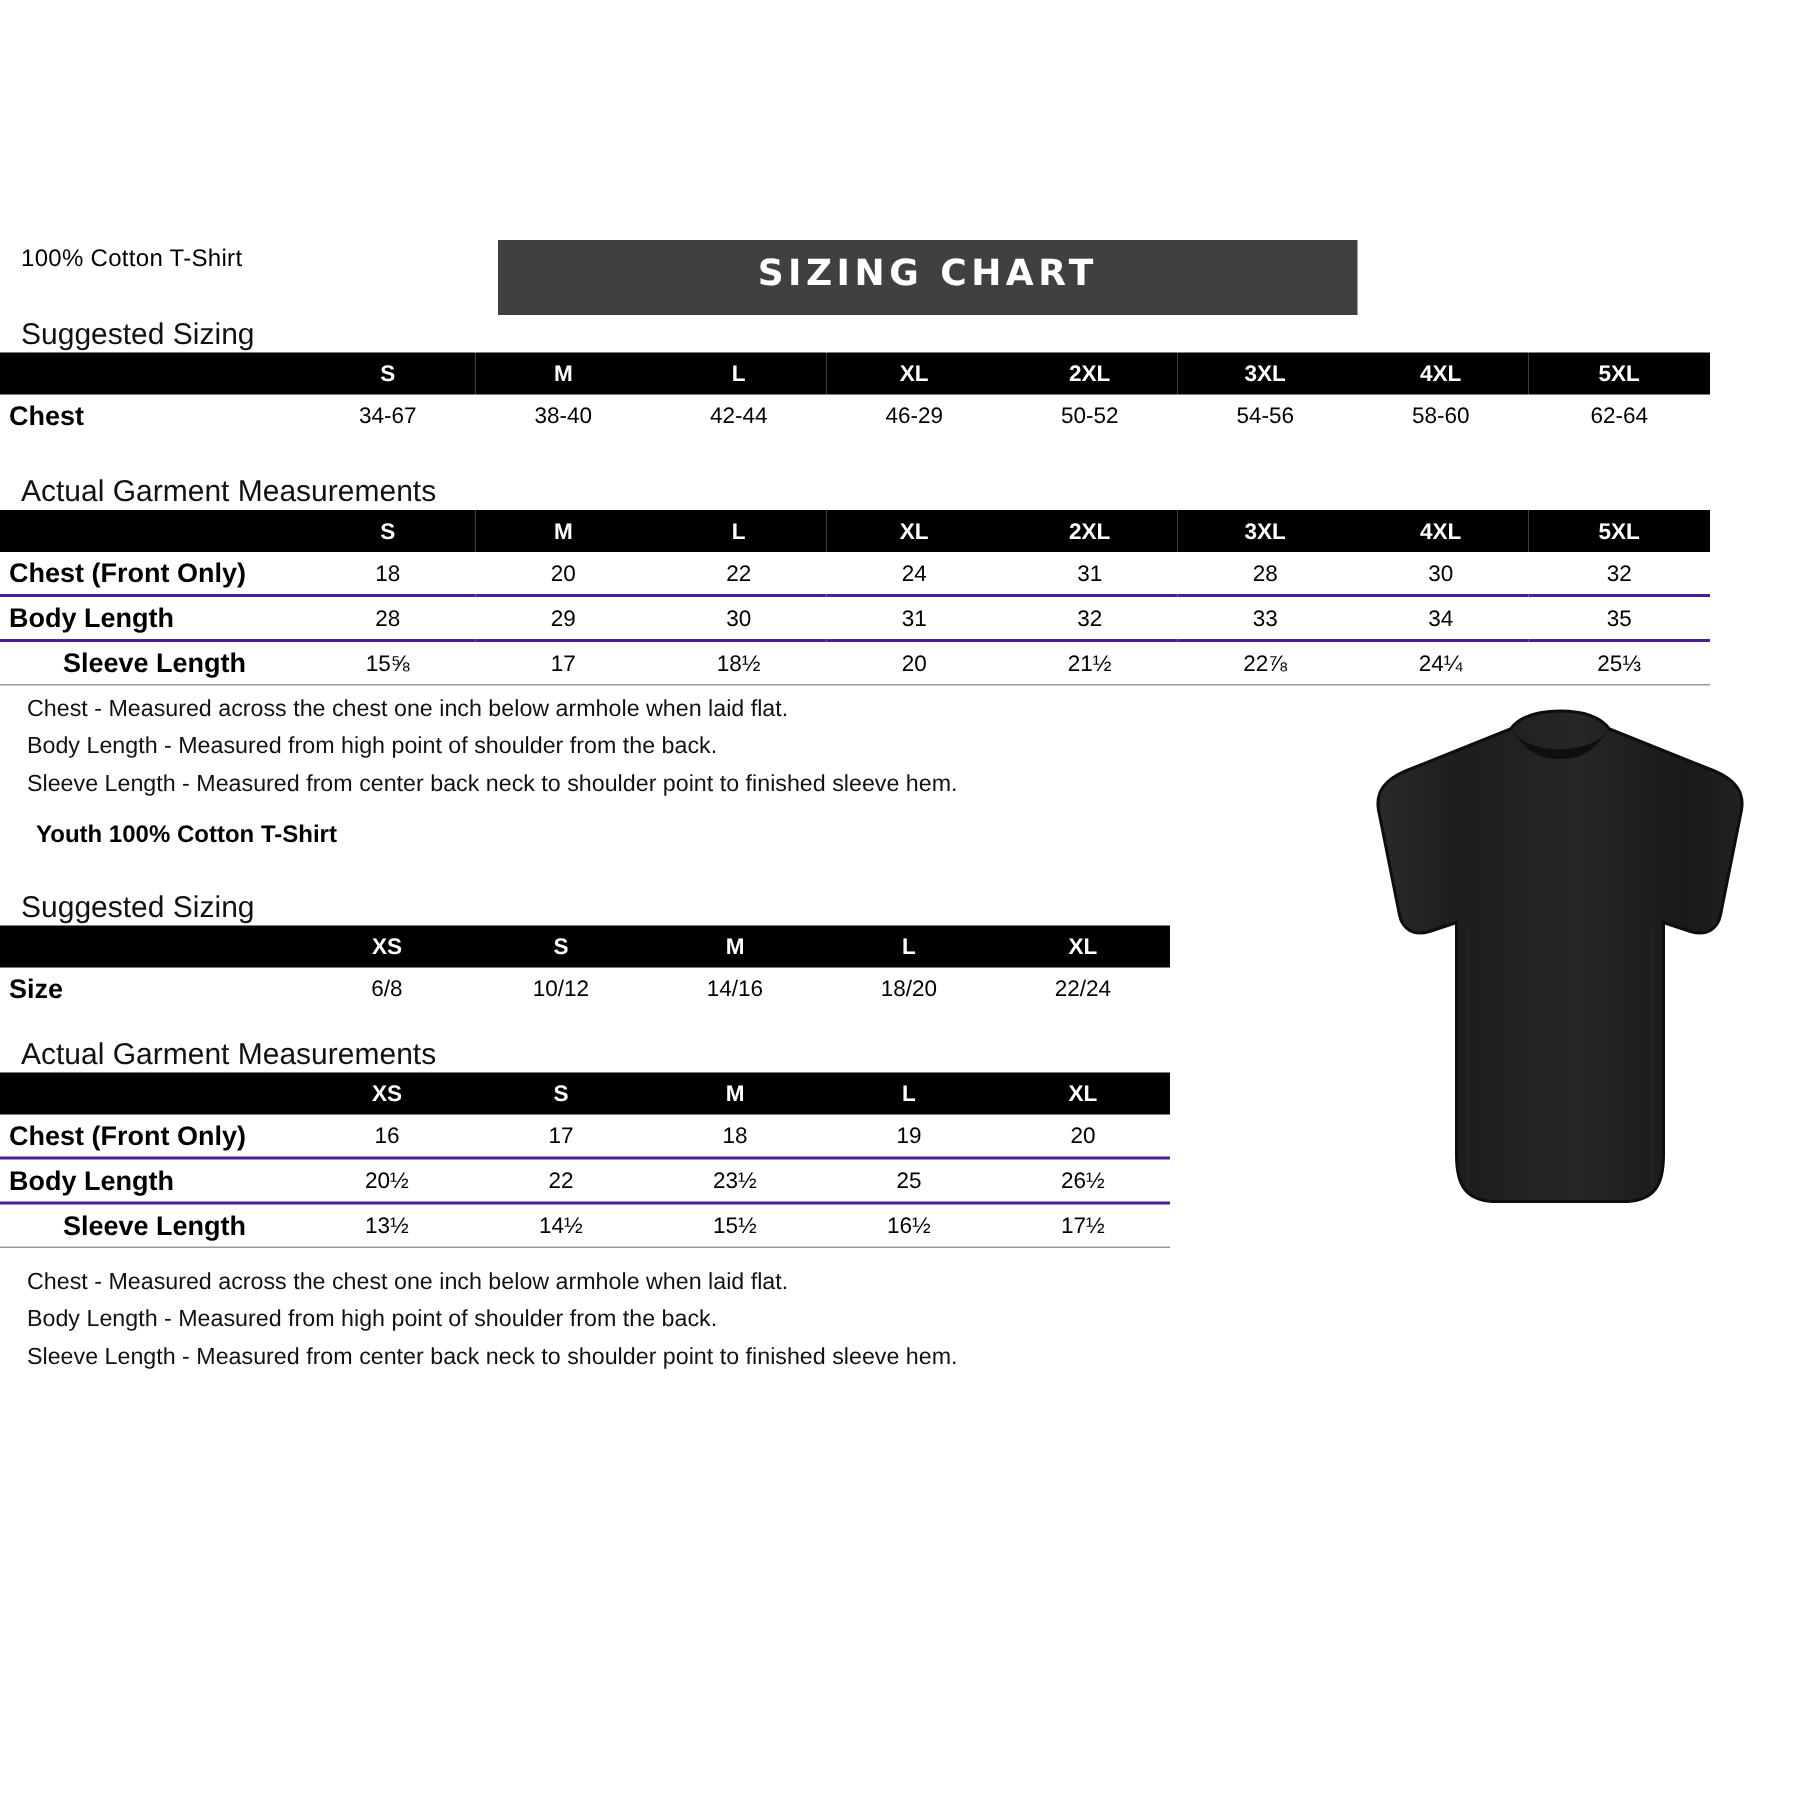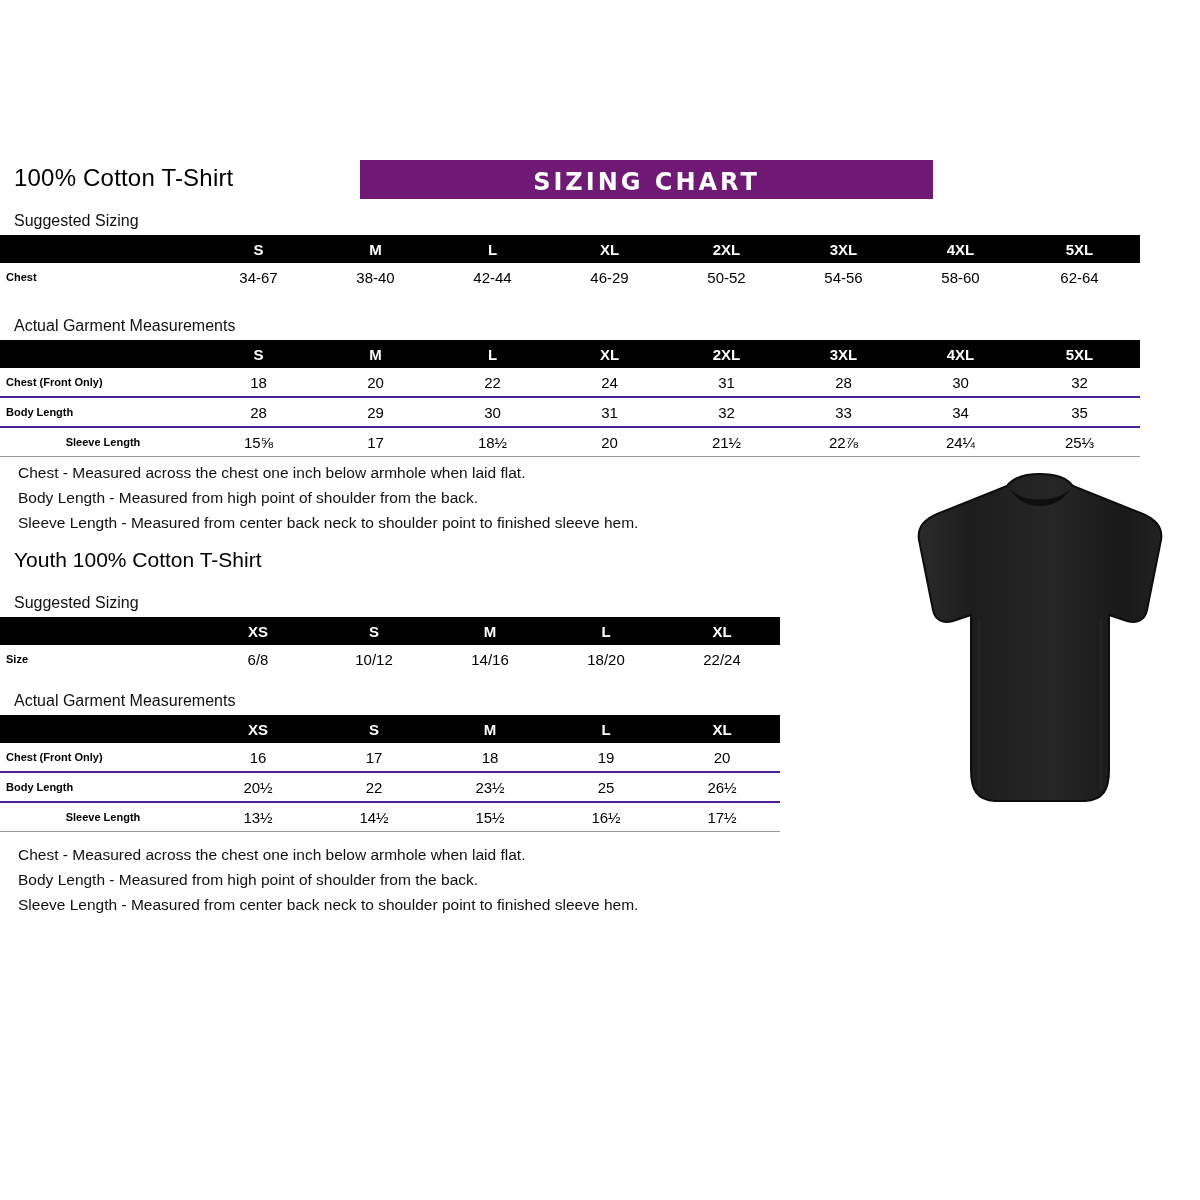--- a/index.html
+++ b/index.html
@@ -27,48 +27,48 @@
     position: absolute;
     left: 14px;
     top: 160px;
     width: 1180px;
     height: 42px;
   }
   .adult-title {
     position: absolute;
     left: 0;
     top: 4px;
-    font-size: 24px;
+    font-size: 16px;
     font-weight: 400;
     letter-spacing: 0.2px;
     white-space: nowrap;
   }
   .sizing-banner {
     position: absolute;
-    left: 346px;
+    left: 318px;
     top: 0px;
     width: 573px;
-    height: 39px;
-    background: #701a75;
+    height: 50px;
+    background: #404040;
   }
   .sizing-banner span {
     position: absolute;
     left: 0; right: 0;
     top: 8px;
     text-align: center;
     color: #ffffff;
     font-size: 24px;
     font-weight: bold;
     letter-spacing: 3px;
     font-family: "DejaVu Sans", sans-serif;
   }
 
   .caption {
     position: absolute;
-    font-size: 16px;
+    font-size: 20px;
     color: #111;
     white-space: nowrap;
   }
 
   table.sz {
     position: absolute;
     border-collapse: collapse;
     table-layout: fixed;
   }
   table.sz th, table.sz td {
@@ -86,21 +86,21 @@
     font-size: 15px;
   }
   table.sz thead th.rowlabel {
     background: #000000;
     text-align: left;
   }
   table.sz td.rowlabel {
     text-align: left;
     padding-left: 6px;
     font-weight: bold;
-    font-size: 11px;
+    font-size: 18px;
   }
   table.sz tbody tr.ruled td {
     border-bottom: 2px solid #4c1d95;
     margin-left: 20px;
   }
   table.sz tbody tr.ruled-last td {
     border-bottom: 1px solid #9a9a9a;
     text-align: center;
   }
 
@@ -108,24 +108,24 @@
     position: absolute;
     font-size: 15.5px;
     line-height: 25px;
     color: #111;
     white-space: nowrap;
   }
 
   
   .youth-title {
     position: absolute;
-    left: 14px;
+    left: 24px;
     top: 548px;
-    font-size: 21px;
-    font-weight: 400;
+    font-size: 16px;
+    font-weight: 700;
     white-space: nowrap;
   }
 
   
   .shirt-wrap {
     position: absolute;
     left: 895px;
     top: 470px;
     width: 290px;
     height: 350px;

